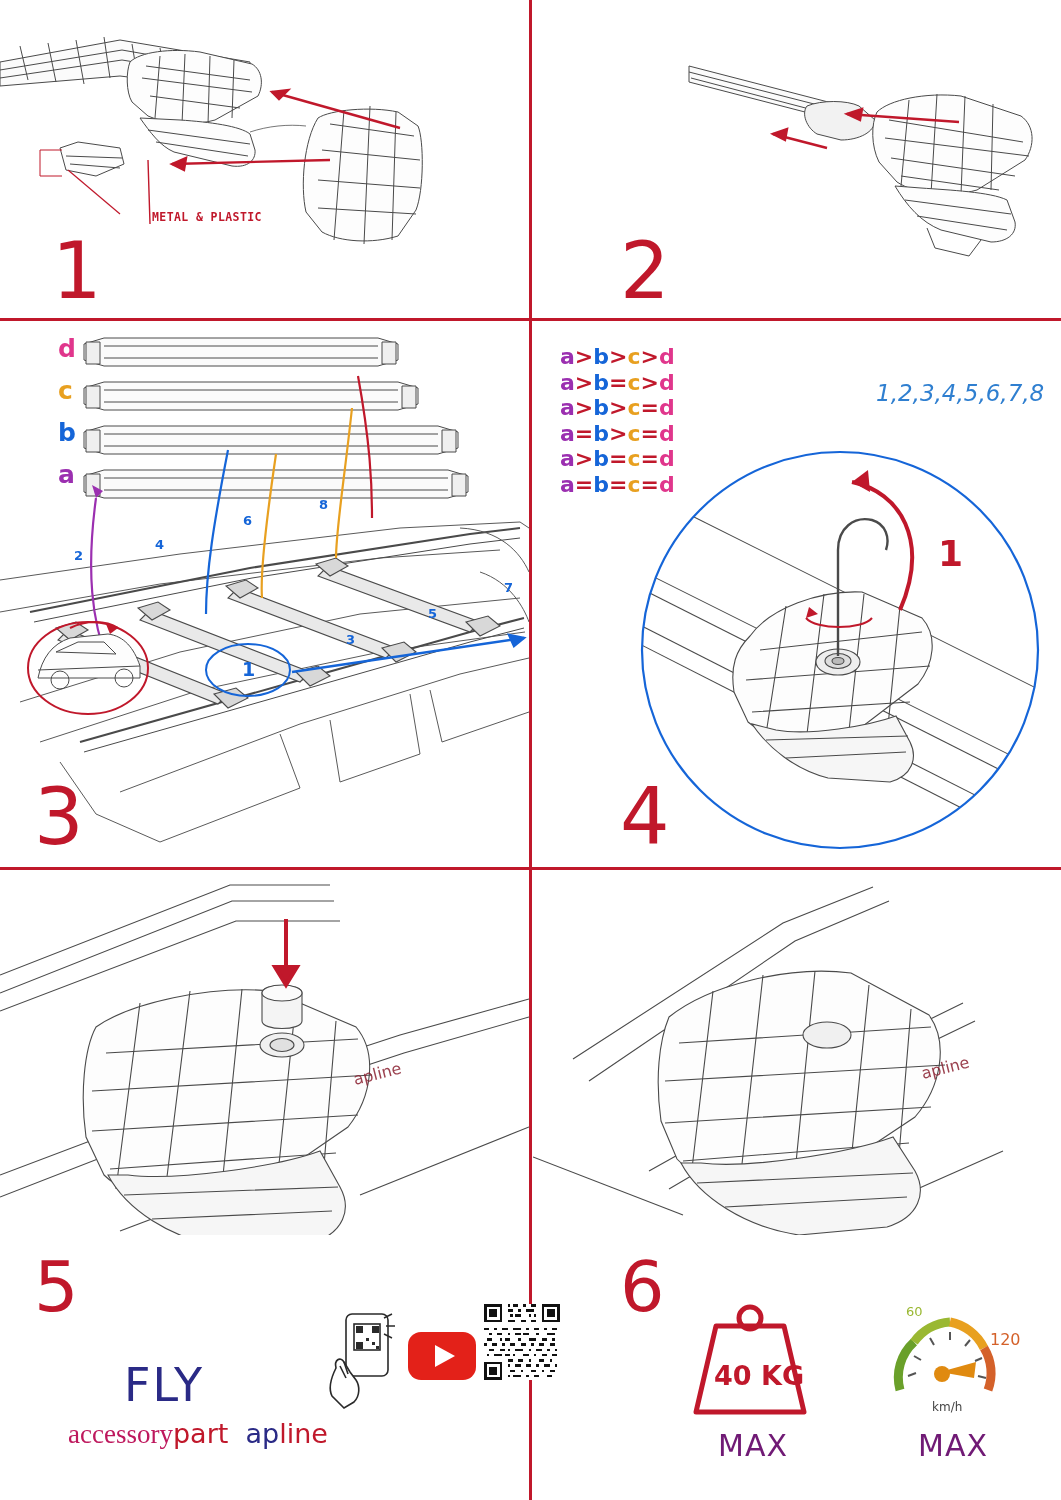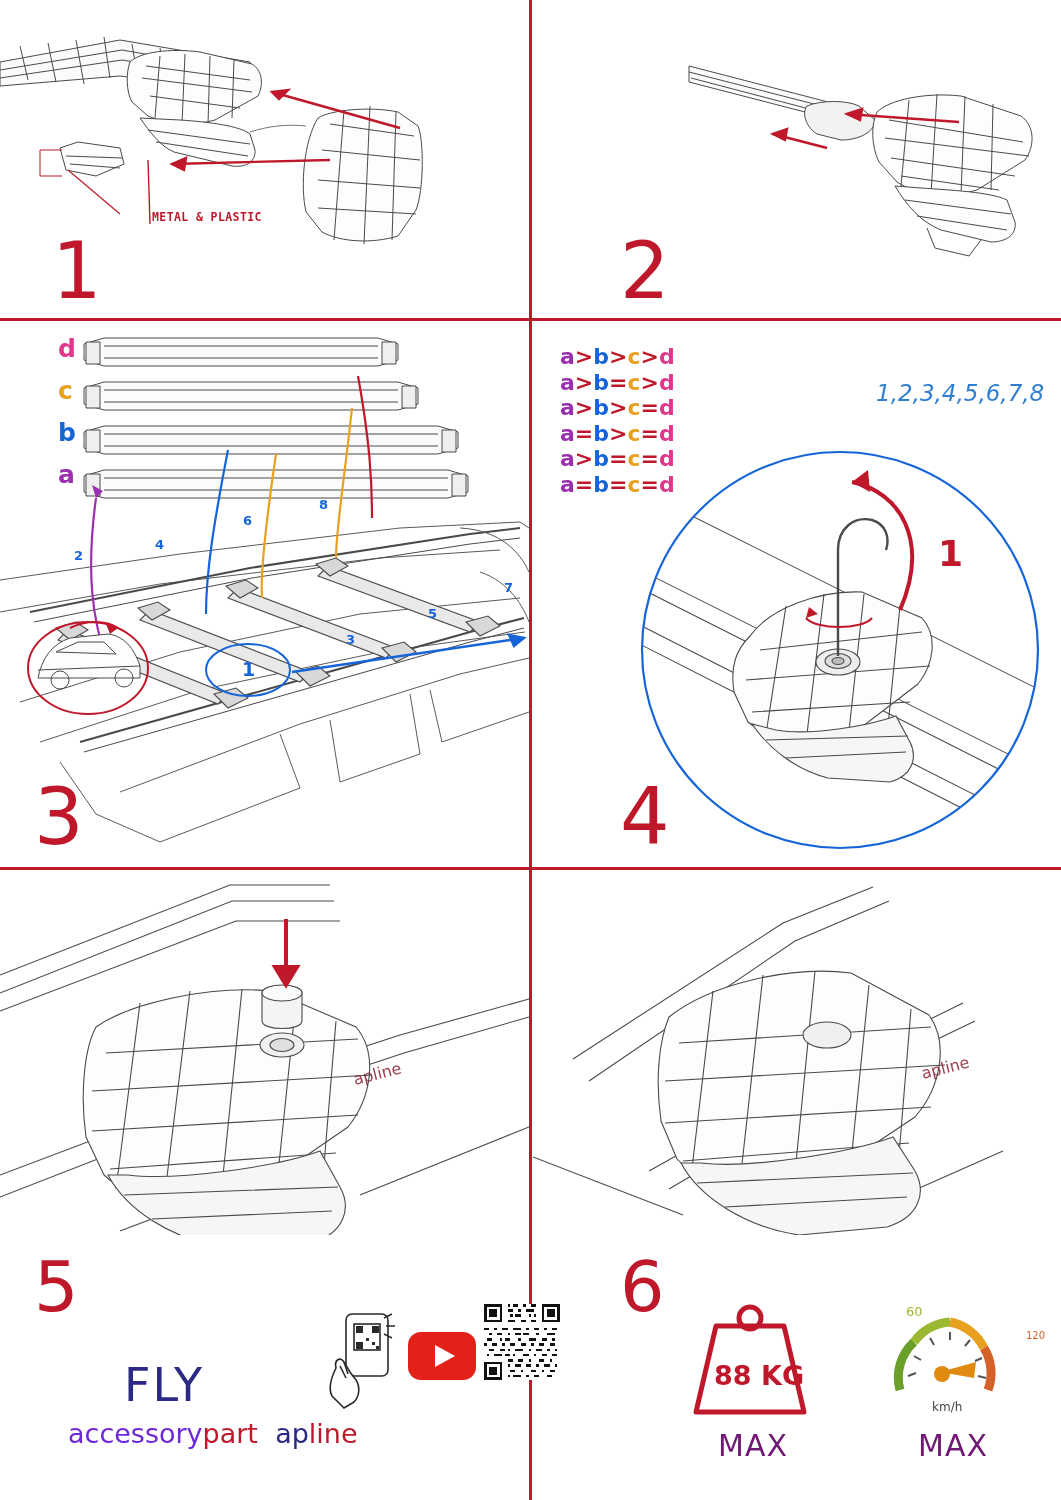--- a/index.html
+++ b/index.html
@@ -125,21 +125,21 @@
     font-family: "DejaVu Sans", sans-serif;
     font-size: 46px;
     letter-spacing: 2px;
   }
   .brand-line {
     position: absolute;
     font-family: "DejaVu Sans", sans-serif;
     font-size: 27px;
     white-space: nowrap;
   }
-  .brand-line .accessory { color: #6d28d9; }
+  .brand-line .accessory { color: #be185d; font-family: Liberation Serif, serif; }
   .brand-line .part { color: #c0182b; }
   .brand-line .ap { color: #2a2a86; }
   .brand-line .line { color: #c0182b; }
   
   .maxlabel {
     position: absolute;
     color: #701a75;
     font-family: "DejaVu Sans", sans-serif;
     font-size: 30px;
     letter-spacing: 1px;
@@ -160,22 +160,21 @@
   .gauge-min {
     position: absolute;
     color: #9ab832;
     font-family: "DejaVu Sans", sans-serif;
     font-size: 13px;
   }
   .gauge-max {
     position: absolute;
     color: #d4612a;
     font-family: "DejaVu Sans", sans-serif;
-    font-size: 10px;
-    margin-left: 36px;
+    font-size: 16px;
   }
   svg { display: block; }
   .abs { position: absolute; }
 </style>
 </head>
 <body>
 
 <div class="sheet">
 
   <div class="hrule" style="top:318px"></div>
@@ -595,21 +594,21 @@
       <rect x="16" y="27" width="1" height="1"></rect>
         <rect x="19" y="27" width="2" height="1"></rect>
       <rect x="24" y="27" width="2" height="1"></rect>
     </g>
   </svg>
 
   <svg class="abs" style="left:690px; top:1298px;" width="120" height="120" viewBox="0 0 120 120">
     <path d="M6 114 L26 28 L94 28 L114 114 Z" fill="#ffffff" stroke="#c0182b" stroke-width="5" stroke-linejoin="round"></path>
     <circle cx="60" cy="20" r="11" fill="none" stroke="#c0182b" stroke-width="5"></circle>
   </svg>
-  <div class="kgtext" style="left:714px; top:1360px;">88 KG</div>
+  <div class="kgtext" style="left:714px; top:1360px;">40 KG</div>
   <div class="maxlabel" style="left:718px; top:1428px;">MAX</div>
 
   <svg class="abs" style="left:884px; top:1298px;" width="120" height="120" viewBox="0 0 120 120">
     <g fill="none" stroke-width="9" stroke-linecap="butt">
       <path d="M16 92 A48 48 0 0 1 30 44" stroke="#6aa02a"></path>
       <path d="M30 44 A48 48 0 0 1 66 24" stroke="#9ab832"></path>
       <path d="M66 24 A48 48 0 0 1 100 50" stroke="#e8a020"></path>
       <path d="M100 50 A48 48 0 0 1 104 92" stroke="#d4612a"></path>
     </g>
     <g stroke="#555" stroke-width="2">

